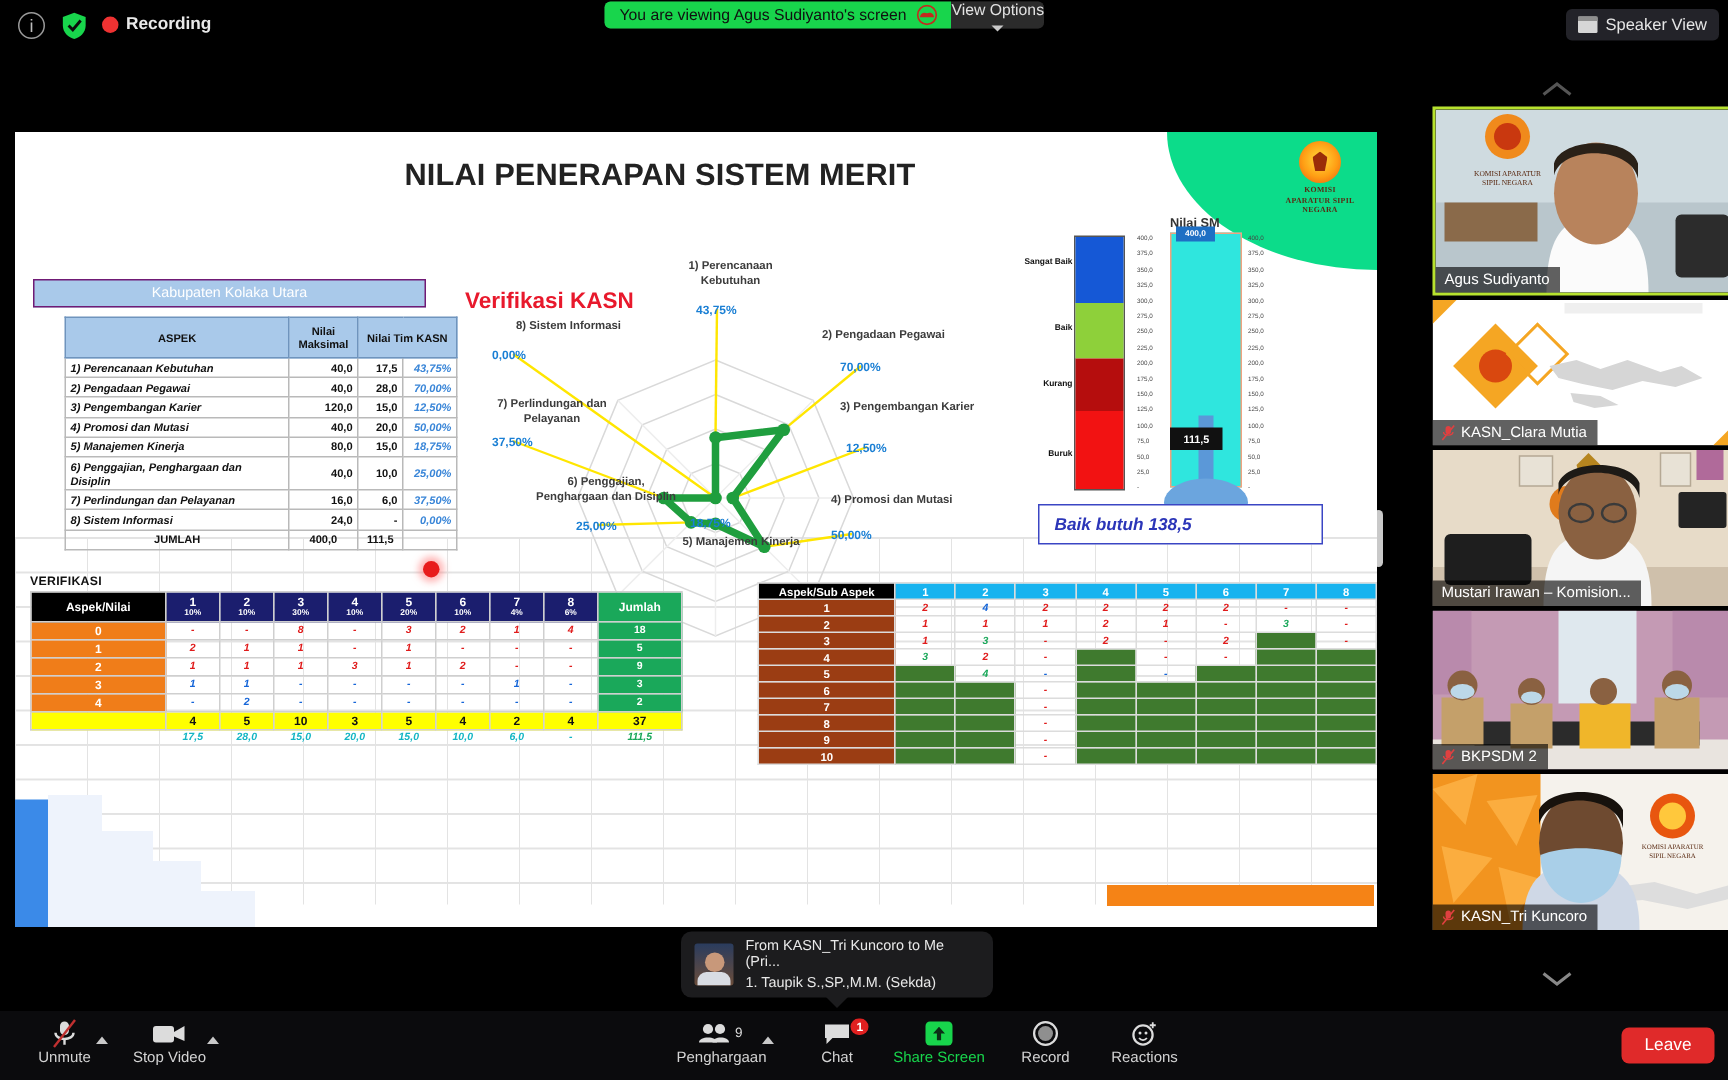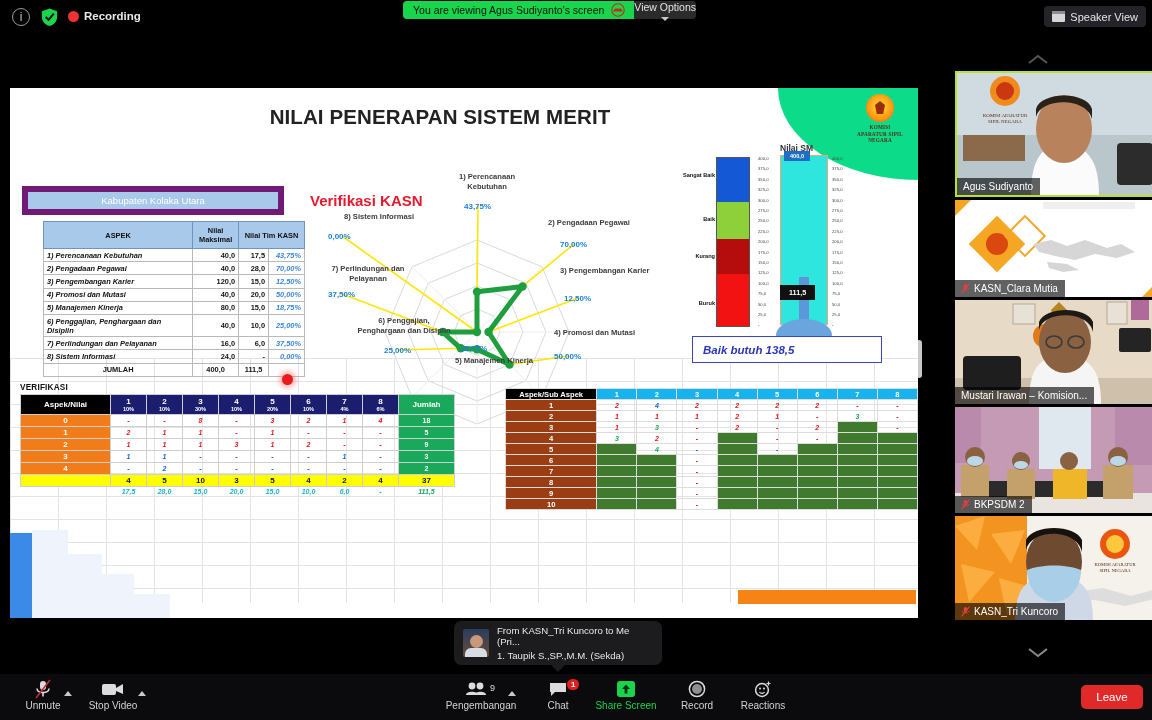--- a/index.html
+++ b/index.html
@@ -48,21 +48,21 @@
     background:#9a2d08; clip-path:polygon(50% 0,100% 30%,82% 100%,18% 100%,0 30%); }
   .kasn-txt { font-family:"Liberation Serif", serif; font-size:5.2px; color:#5a2a12; font-weight:bold;
     letter-spacing:.2px; line-height:6.5px; margin-top:2px; }
 
   .slide-title { position:absolute; left:150px; top:18px; width:560px; text-align:center;
     font-size:20.5px; font-weight:bold; color:#222; line-height:22px; letter-spacing:.1px; }
   .yr { color:#3a38e0; }
 
   
   .aspect-wrap { position:absolute; left:12px; top:98px; width:262px; }
-  .aspect-head { background:#a9c9ea; border:6px solid #701a75; color:#fff; font-size:9.5px;
+  .aspect-head { background:#a9c9ea; border:1px solid #701a75; color:#fff; font-size:9.5px;
     text-align:center; padding:3px 0; font-weight:normal; }
   .aspect-tbl { border-collapse:collapse; width:262px; margin-top:6px; font-size:7.4px;margin-left:21px; }
   .aspect-tbl th { background:#a9c9ea; border:1px solid #6f94bd; color:#111; font-weight:bold;
     padding:4px 2px; font-size:7.4px; }
   .aspect-tbl td { border:1px solid #b9b9b9; padding:1.6px 3px; font-style:italic; font-weight:bold;
     color:#111; font-size:7.4px; }
   .aspect-tbl td.num { text-align:right; font-style:normal; }
   .aspect-tbl td.pct { text-align:right; color:#3a86d8; font-style:italic; }
   .aspect-tbl tr.sum td { font-style:normal; text-align:center; }
 
@@ -865,21 +865,21 @@
     <div class="bb-item" style="left:444px">
       <div class="bb-ic">
         <svg width="30" height="14" viewBox="0 0 30 14">
           <circle cx="6" cy="4" r="3.4" fill="#dcdcdc"></circle>
             <circle cx="14" cy="4" r="3.4" fill="#dcdcdc"></circle>
           <path d="M0 13 C0 8.6 12 8.6 12 13 Z" fill="#dcdcdc"></path>
           <path d="M9 13 C9 8.6 20 8.6 20 13 Z" fill="#dcdcdc"></path>
           <text x="24" y="9" font-size="9" fill="#dcdcdc" font-family="Liberation Sans,sans-serif">9</text>
         </svg>
       </div>
-      <div class="bb-label">Pengembangan</div>
+      <div class="bb-label">Penghargaan</div>
       <i class="caret" style="left:64px"></i>
     </div>
 
     <div class="bb-item" style="left:521px">
       <div class="bb-ic">
         <svg width="18" height="15" viewBox="0 0 18 15">
           <path d="M1 1 H17 V10 H6 L2 14 V10 H1 Z" fill="#dcdcdc"></path>
         </svg>
       </div>
       <div class="bb-label">Chat</div>

